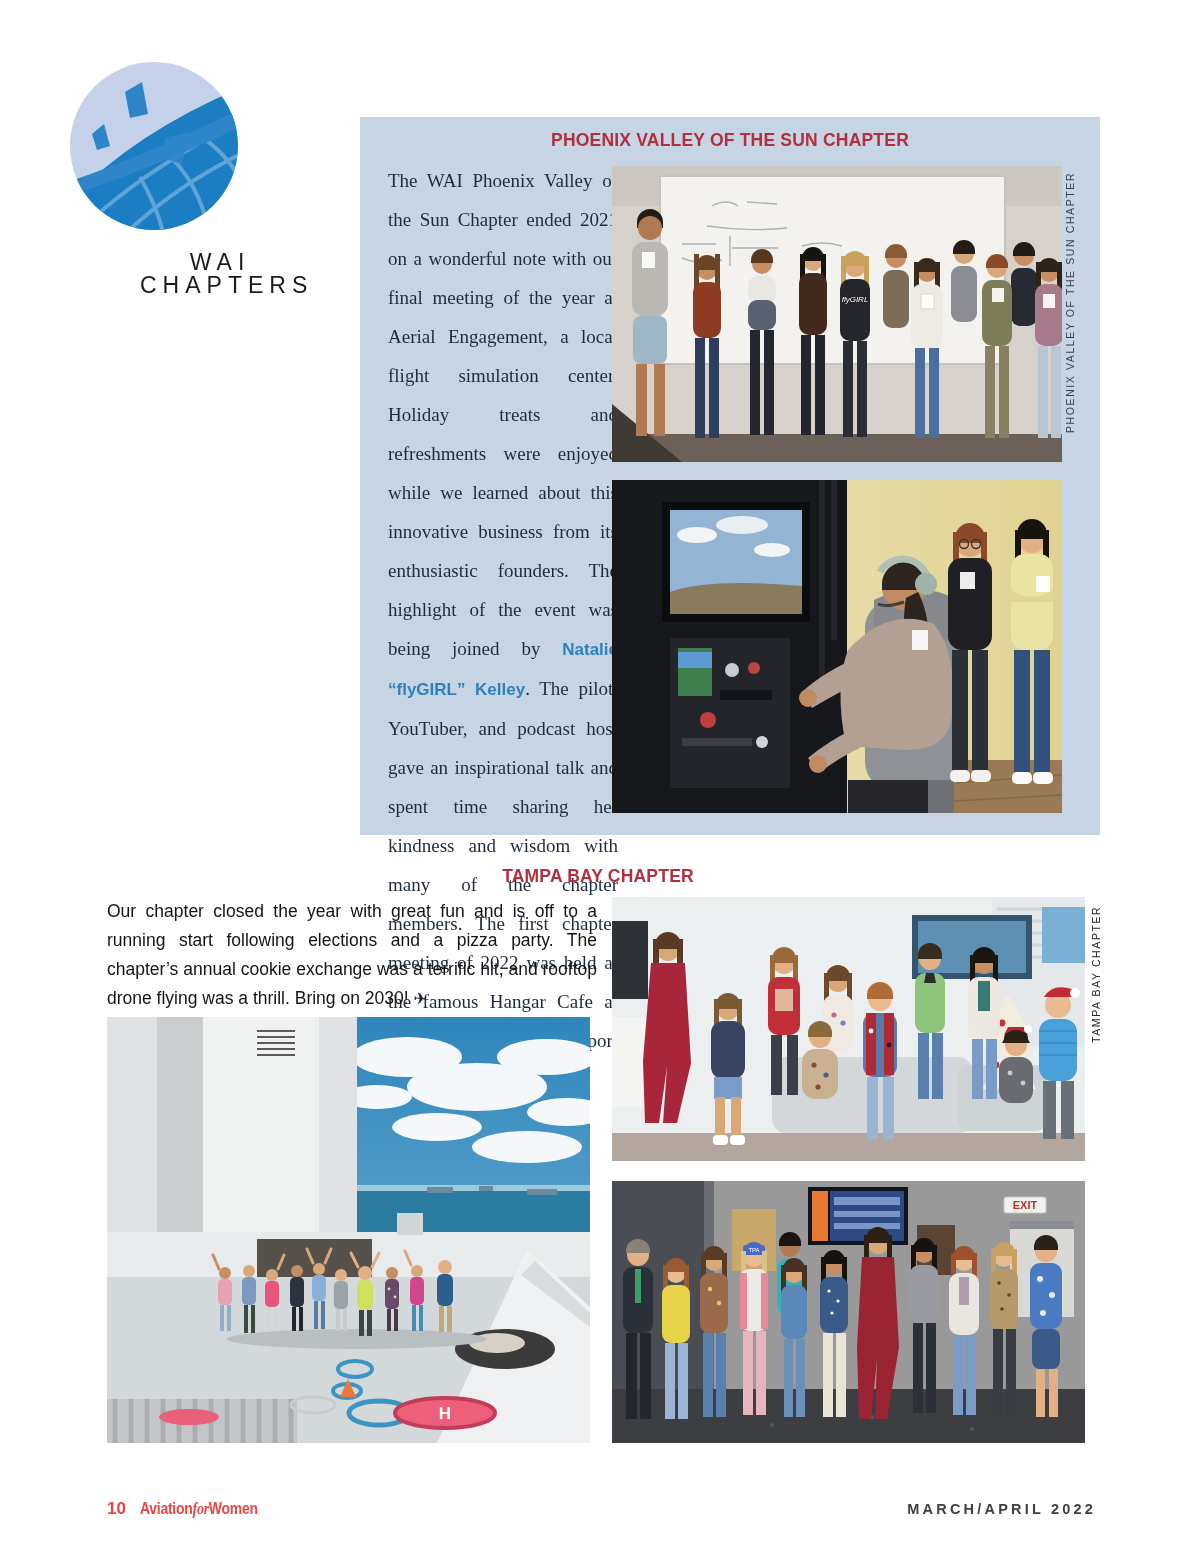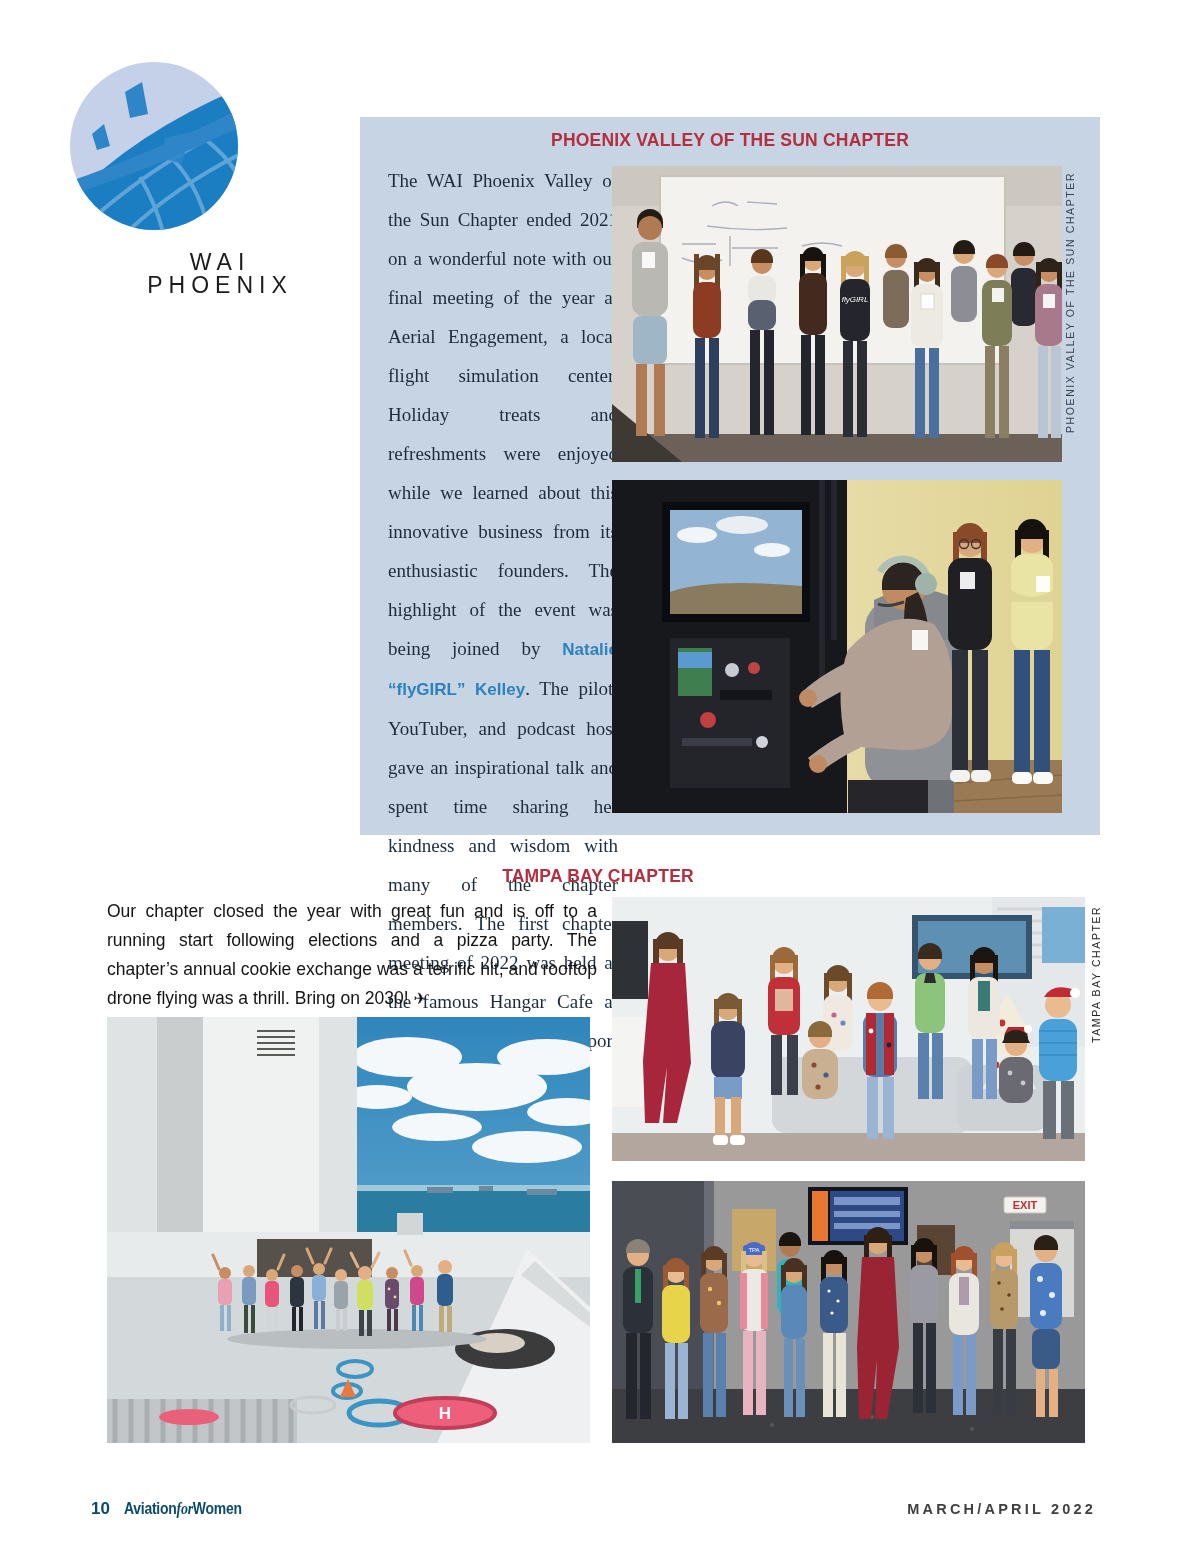--- a/index.html
+++ b/index.html
@@ -30,21 +30,21 @@
 
   
   .tpa-heading{left:0;top:866px;width:1196px;}
   .tpa-body{left:107px;top:897px;width:490px;font-size:17.5px;line-height:29px;
             color:#141414;text-align:justify;}
   .tpa-photo1{left:612px;top:897px;}
   .tpa-photo2{left:612px;top:1181px;}
   .roof-photo{left:107px;top:1017px;}
 
   
-  .footer-left{left:91px;top:1499px;font-size:17px;color:#0c4a6e;display:flex;align-items:baseline;text-align:center;}
+  .footer-left{left:107px;top:1499px;font-size:17px;color:#ef4444;display:flex;align-items:baseline;text-align:center;}
   .pgnum{font-weight:bold;margin-right:14px;letter-spacing:0;}
   .wordmark{font-weight:bold;display:inline-block;transform:scaleX(.82);transform-origin:left bottom;
             letter-spacing:-.3px;}
   .wordmark .for{font-family:"Liberation Serif",serif;font-style:italic;font-weight:bold;}
   .footer-right{right:104px;top:1501px;font-size:14.5px;font-weight:600;letter-spacing:3.2px;color:#404040;}
 </style>
 </head>
 <body>
 
 <div class="page">
@@ -69,21 +69,21 @@
         <path d="M 55,30 L 72,20 L 78,52 L 60,56 Z"></path>
         <path d="M 22,72 L 34,62 L 40,84 L 27,88 Z"></path>
         <path d="M -8,122 Q 70,96 168,48 L 168,66 Q 75,110 -4,134 Z"></path>
         <path d="M 95,76 L 120,70 L 112,102 L 92,96 Z" opacity=".85"></path>
       </g>
     </g>
   </svg>
 
   <div class="abs wai-label">
     <div>WAI</div>
-    <div>PHOENIX</div>
+    <div>CHAPTERS</div>
   </div>
 
   <div class="abs panel">
 
     <div class="abs sec-heading phx-heading">PHOENIX VALLEY OF THE SUN CHAPTER</div>
 
     <div class="abs phx-body"><span>The WAI Phoenix Valley of the Sun Chapter ended 2021 on a wonderful note with our final meeting of the year at Aerial Engage­ment, a local flight simula­tion center. Holiday treats and refreshments were en­joyed while we learned about this innovative busi­ness from its enthusiastic founders. The highlight of the event was being joined by </span><span class="phx-link">Natalie “flyGIRL” Kelley</span><span>. The pilot, YouTuber, and podcast host gave an in­spira­tional talk and spent time sharing her kindness and wisdom with many of the chapter members. The first chapter meet­ing of 2022 was held at the famous Hangar Cafe at Chandler Municipal Air­port (KCHD). </span><span class="endmark">✈</span></div>
 
     <svg class="abs photo photo1" width="450" height="296" viewBox="0 0 450 296">
       <rect width="450" height="296" fill="#d6d1ca"></rect>

